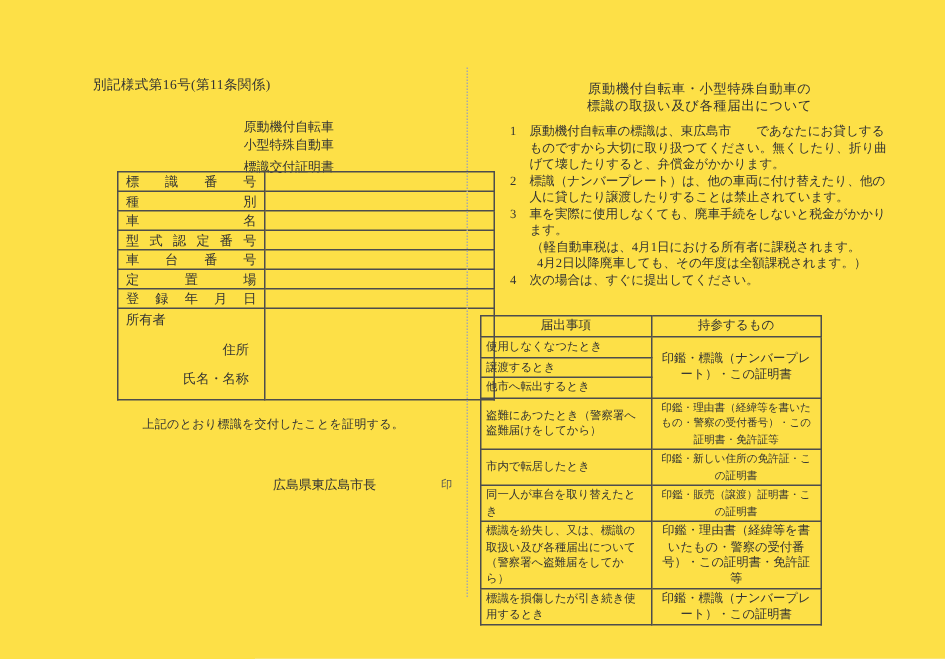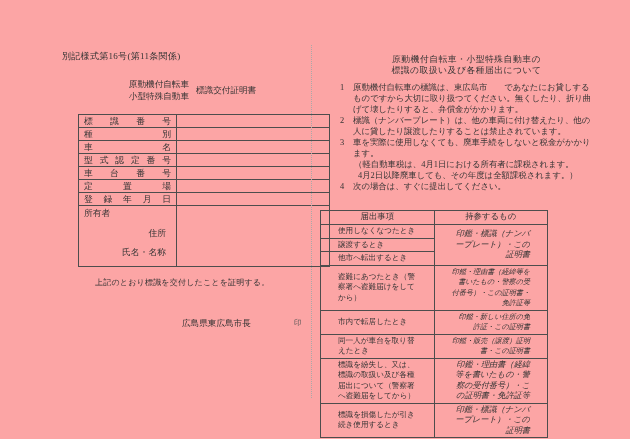--- a/index.html
+++ b/index.html
@@ -4,27 +4,27 @@
 <style>
   html,body{margin:0;padding:0;}
   body{
     width:630px;height:439px;
     background:#f6f6f6;
     font-family:"Liberation Serif","DejaVu Serif",serif;
     color:#333;
     -webkit-font-smoothing:antialiased;
   }
   .page{
-    position:relative;width:630px;height:439px;background:#fca5a5;overflow:hidden;
+    position:relative;width:630px;height:439px;background:#fde047;overflow:hidden;
   }
   
   .form-number{position:absolute;left:62px;top:50px;font-size:9px;letter-spacing:.3px;}
   .cert-title{
     position:absolute;left:78px;top:80px;width:229px;
-    display:flex;justify-content:center;align-items:center;gap:7px;font-size:8.6px;
+    display:flex;justify-content:center;align-items:center;gap:7px;font-size:8.6px;flex-direction:column;
   }
   .cert-title .stack{display:flex;flex-direction:column;align-items:center;gap:3px;line-height:1;}
   .cert-title .doc{line-height:1;}
   table{border-collapse:collapse;}
   .cert-table{position:absolute;left:78px;top:114px;width:229px;table-layout:fixed;border-radius:24px;}
   .cert-table td{border:1px solid #4d4d4d;font-size:8.8px;padding:0 5px;height:12px;line-height:11px;}
   .cert-table td.lbl{width:87px;text-align:justify;text-align-last:justify;}
   .cert-table td.val{width:142px;}
   .owner-cell{height:60px !important;vertical-align:top;position:relative;text-align:left !important;text-align-last:left !important;}
   .owner-cell .owner-label{padding-top:2px;}
@@ -39,24 +39,24 @@
   
   .notice{position:absolute;left:340px;top:54px;width:253px;font-size:8.4px;line-height:11px;}
   .notice-title{text-align:center;font-size:8.8px;letter-spacing:.5px;line-height:11px;}
   .notice-items{margin-top:6px;}
   .item{display:flex;}
   .item .num{width:13px;flex:0 0 13px;}
   .item .itext{flex:1;}
   .note-line1{margin-left:14px;}
   .note-line2{margin-left:18px;}
   .notice-table{position:absolute;left:320px;top:210px;width:228px;table-layout:fixed;}
-  .notice-table th,.notice-table td{border:1px solid #4d4d4d;font-weight:normal;padding:1px 17px;line-height:10.5px;vertical-align:middle;}
+  .notice-table th,.notice-table td{border:1px solid #4d4d4d;font-weight:normal;padding:1px 3px;line-height:10.5px;vertical-align:middle;}
   .notice-table th{font-size:8.4px;text-align:center;height:11px;}
   .notice-table td.case{width:93px;font-size:7.6px;text-align:left;}
-  .notice-table td.bring{width:135px;font-size:8.2px;text-align:right;font-style:italic;}
+  .notice-table td.bring{width:135px;font-size:8.2px;text-align:center;}
   .notice-table td.bring-sm{font-size:7.1px;}
 </style>
 </head>
 <body>
 
 <div class="page">
 
   <div class="form-number">別記様式第16号(第11条関係)</div>
 
   <div class="cert-title">

